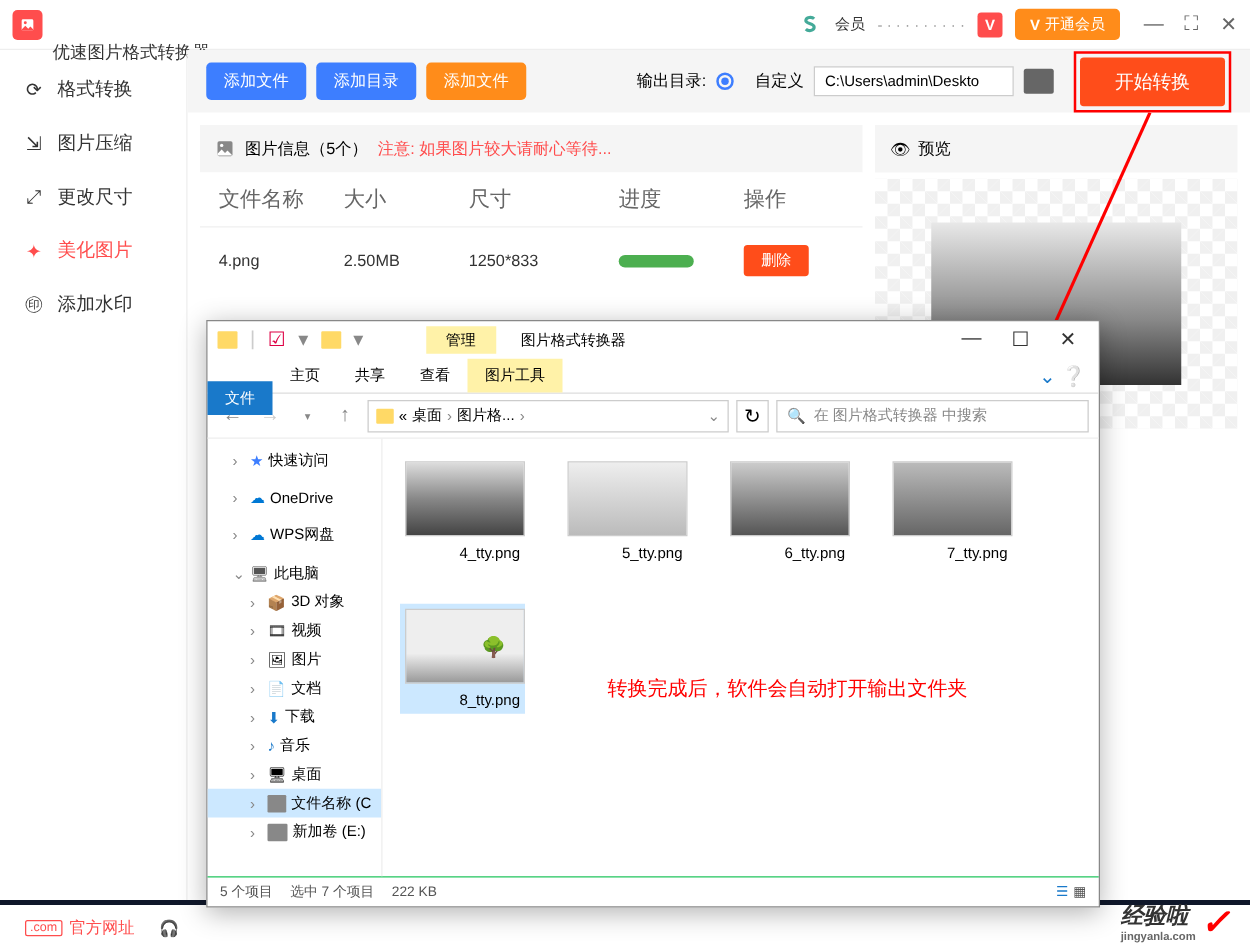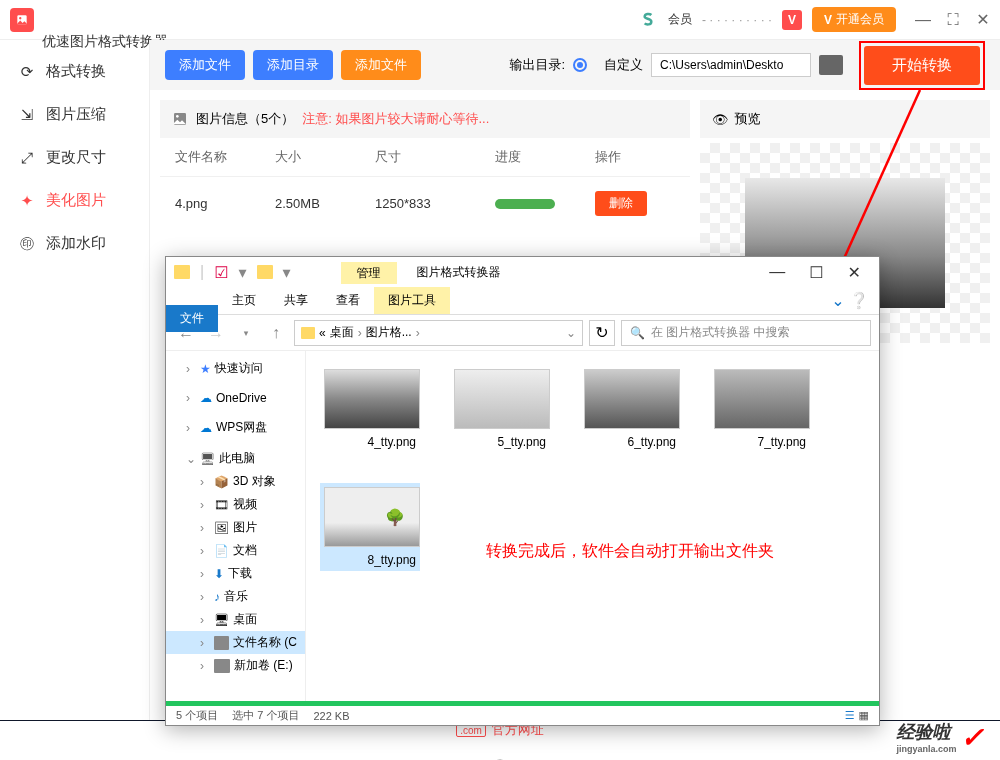--- a/index.html
+++ b/index.html
@@ -35,21 +35,21 @@
 .folder-icon { width: 24px; height: 20px; background: #666; border-radius: 2px; cursor: pointer; }
 .start-btn-wrap { border: 2px solid #ff0000; padding: 3px; margin-left: 8px; }
 .start-btn { background: #ff4d1a; color: #fff; border: none; padding: 10px 28px; font-size: 15px; cursor: pointer; border-radius: 3px; }
 
 .content-body { flex: 1; display: flex; padding: 10px; gap: 10px; }
 .file-panel { flex: 1; }
 .panel-header { background: #f5f5f5; padding: 10px 12px; display: flex; align-items: center; gap: 8px; font-size: 13px; }
 .info-icon { width: 16px; height: 16px; }
 .notice-text { color: #ff4d4d; }
 .file-table { width: 100%; }
-.table-header { display: flex; padding: 10px 15px; background: #fff; font-size: 13px; color: #666; border-bottom: 1px solid #f0f0f0; }
+.table-header { display: flex; padding: 10px 15px; background: #fff; font-size: 17px; color: #666; border-bottom: 1px solid #f0f0f0; }
 .col-name { width: 100px; }
 .col-size { width: 100px; }
 .col-dim { width: 120px; }
 .col-prog { width: 100px; }
 .col-op { width: 80px; }
 .table-row { display: flex; padding: 14px 15px; font-size: 13px; color: #333; align-items: center; }
 .progress-bar { width: 60px; height: 10px; background: #4caf50; border-radius: 5px; }
 .del-btn { background: #ff4d1a; color: #fff; border: none; padding: 4px 14px; border-radius: 3px; font-size: 12px; cursor: pointer; }
 
 .preview-panel { width: 290px; }
@@ -94,25 +94,25 @@
 .ti-disk { background: #888; border-radius: 1px; }
 
 .exp-files { flex: 1; padding: 14px; position: relative; }
 .file-grid { display: flex; gap: 30px; flex-wrap: wrap; }
 .file-item { width: 100px; text-align: right; cursor: pointer; padding: 4px; }
 .file-item.selected { background: #cce8ff; }
 .file-thumb { width: 96px; height: 60px; background: linear-gradient(180deg, #ddd 0%, #888 50%, #444 100%); margin-bottom: 6px; border: 1px solid #ccc; }
 .file-label { font-size: 12px; }
 .exp-message { position: absolute; left: 180px; top: 190px; color: #ff0000; font-size: 16px; }
 
-.exp-status { height: 24px; border-top: 5px solid #22c55e; display: flex; align-items: center; padding: 0 10px; font-size: 11px; color: #555; gap: 14px; }
+.exp-status { height: 24px; border-top: 1px solid #22c55e; display: flex; align-items: center; padding: 0 10px; font-size: 11px; color: #555; gap: 14px; }
 .exp-view-icons { margin-left: auto; display: flex; gap: 4px; }
 
 .arrow-line { position: absolute; z-index: 50; pointer-events: none; }
-.footer { position: absolute; bottom: 0; left: 0; right: 0; height: 40px; border-top: 1px solid #0f172a; display: flex; align-items: center; padding: 0 20px; gap: 20px; background: #fff; flex-direction: column; }
+.footer { position: absolute; bottom: 0; left: 0; right: 0; height: 40px; border-top: 4px solid #0f172a; display: flex; align-items: center; padding: 0 20px; gap: 20px; background: #fff; }
 .footer-link { display: flex; align-items: center; gap: 6px; font-size: 13px; color: #ff4d4d; cursor: pointer; }
 .watermark { position: absolute; right: 16px; bottom: 6px; font-size: 18px; font-weight: bold; color: #333; font-style: italic; z-index: 200; display: flex; align-items: center; }
 .watermark-sub { font-size: 9px; display: block; color: #666; font-style: normal; }
 .check-red { color: #ff0000; font-size: 28px; margin-left: 4px; }
 </style>
 </head>
 <body>
 
 <div class="titlebar">
   <div class="app-logo">

